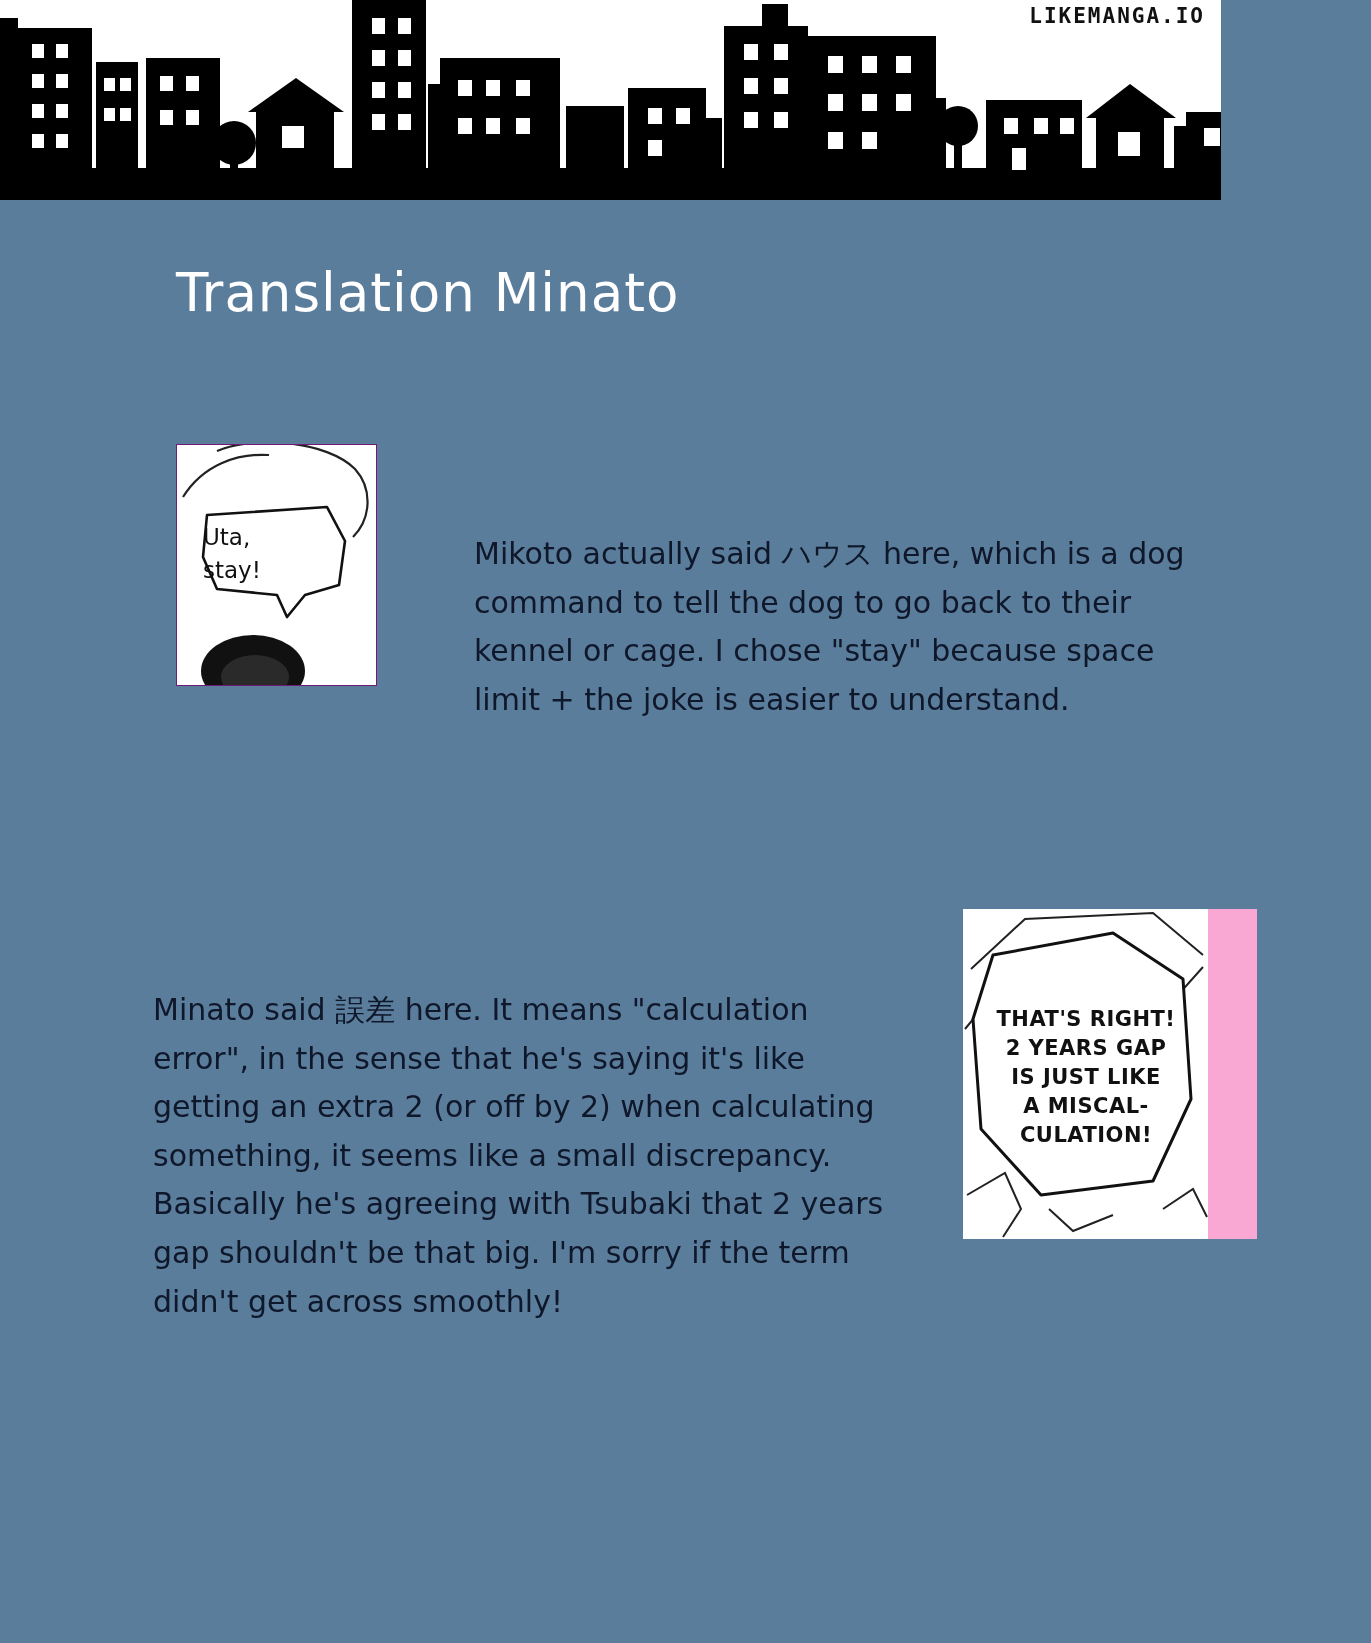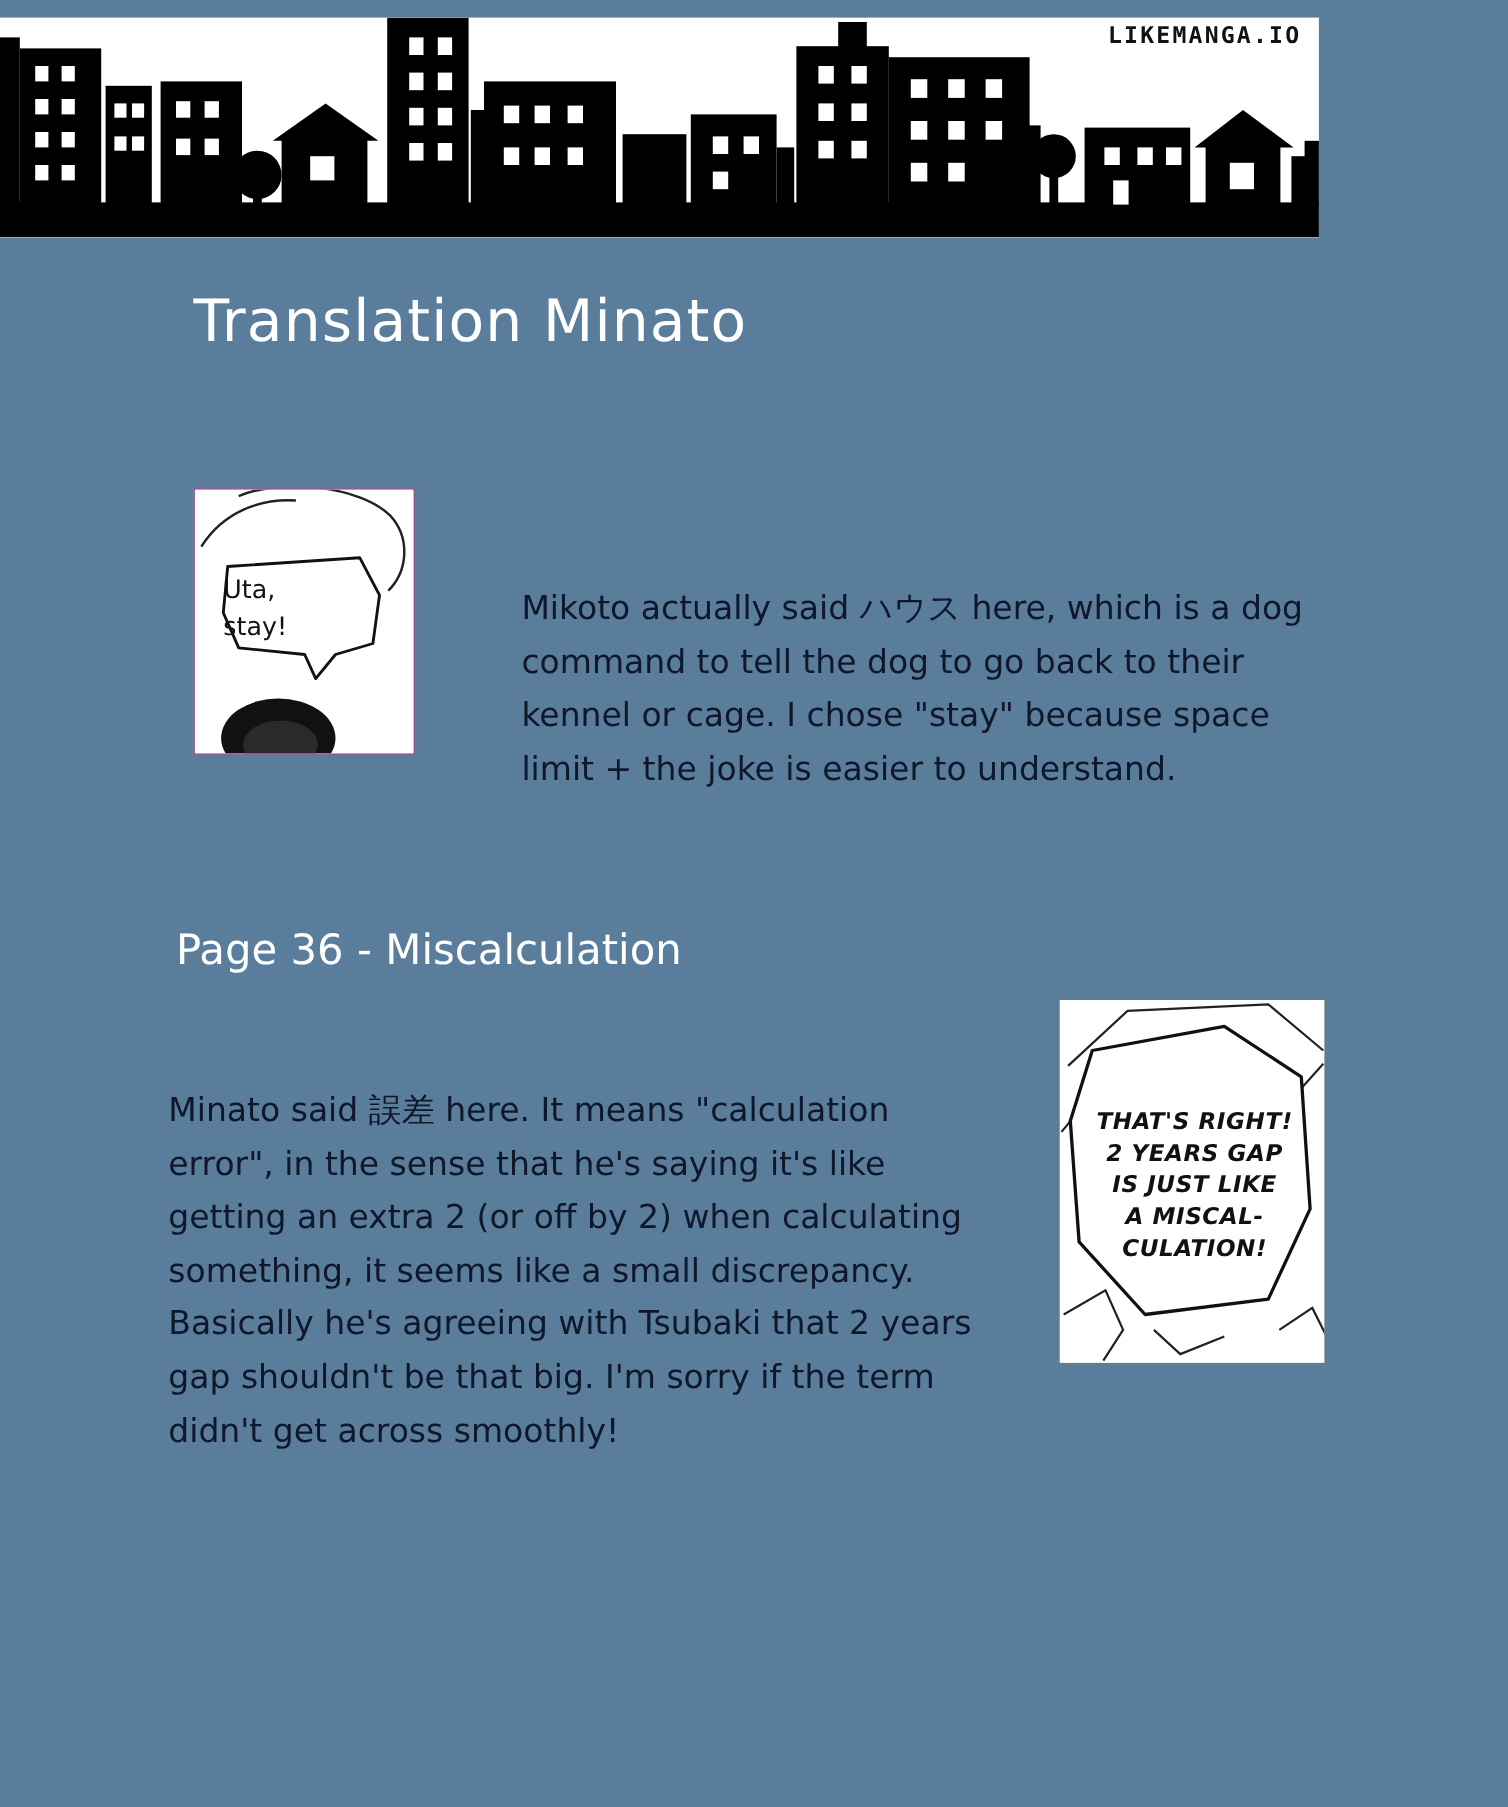--- a/index.html
+++ b/index.html
@@ -11,25 +11,26 @@
     height: 1643px;
     background: #5b7d9c;
     font-family: "DejaVu Sans", sans-serif;
     overflow: hidden;
     position: relative;
   }
 
   
   .skyline-band {
     position: absolute;
-    top: 16px; left: 0;
+    top: 0; left: 0;
     width: 1199px;
     height: 200px;
     background: #ffffff;
     overflow: hidden;
+    padding-left: 22px;
   }
   .watermark {
     position: absolute;
     top: 4px;
     right: 16px;
     font-family: "DejaVu Sans Mono", monospace;
     font-size: 21px;
     font-weight: bold;
     letter-spacing: 2px;
     color: #111111;
@@ -104,25 +105,24 @@
   .note2-body {
     position: absolute;
     left: 153px;
     top: 786px;
     width: 760px;
   }
   .note2-thumb {
     position: absolute;
     left: 963px;
     top: 709px;
-    width: 241px;
+    width: 294px;
     height: 330px;
-    background: #4d7c0f;
-    overflow: hidden;
-    font-style: italic;
+    background: #f9a8d4;
+    overflow: hidden;
   }
 
   
   .thumb-svg { display: block; }
   .bubble-text {
     position: absolute;
     text-align: center;
     color: #111111;
     font-family: "DejaVu Sans", sans-serif;
   }
@@ -266,21 +266,20 @@
       <path d="M6 52 C26 20 60 8 92 10" fill="none" stroke="#222" stroke-width="2.2"></path>
       <path d="M30 70 L150 62 L168 96 L162 140 L128 150 L110 172 L100 150 L40 144 L26 112 Z" fill="#ffffff" stroke="#111" stroke-width="2.6" stroke-linejoin="round"></path>
       <ellipse cx="76" cy="226" rx="52" ry="36" fill="#111111"></ellipse>
       <ellipse cx="78" cy="232" rx="34" ry="22" fill="#2a2a2a"></ellipse>
     </svg>
     <div class="bubble-text t1-text">Uta,<br>stay!</div>
   </div>
 
   <div class="note-body note1-body">Mikoto actually said ハウス here, which is a dog command to tell the dog to go back to their kennel or cage. I chose "stay" because space limit + the joke is easier to understand.</div>
 
-  <div class="note-heading note2-heading">Page 36 - Miscalculation</div>
   <div class="note-body note2-body">Minato said 誤差 here. It means "calculation error", in the sense that he's saying it's like getting an extra 2 (or off by 2) when calculating something, it seems like a small discrepancy. Basically he's agreeing with Tsubaki that 2 years gap shouldn't be that big.
 I'm sorry if the term didn't get across smoothly!</div>
 
   <div class="note2-thumb">
     <svg class="thumb-svg" width="245" height="330" viewBox="0 0 245 330">
       <rect x="0" y="0" width="245" height="330" fill="#ffffff"></rect>
       <path d="M8 60 L62 10 L190 4 L240 46" fill="none" stroke="#222" stroke-width="2"></path>
       <path d="M2 120 L40 74 L150 66" fill="none" stroke="#222" stroke-width="2"></path>
       <path d="M240 58 L206 96 L212 150" fill="none" stroke="#222" stroke-width="2"></path>
       <path d="M30 46 L150 24 L220 70 L228 190 L190 272 L78 286 L18 220 L10 110 Z" fill="#ffffff" stroke="#111" stroke-width="3" stroke-linejoin="round"></path>

